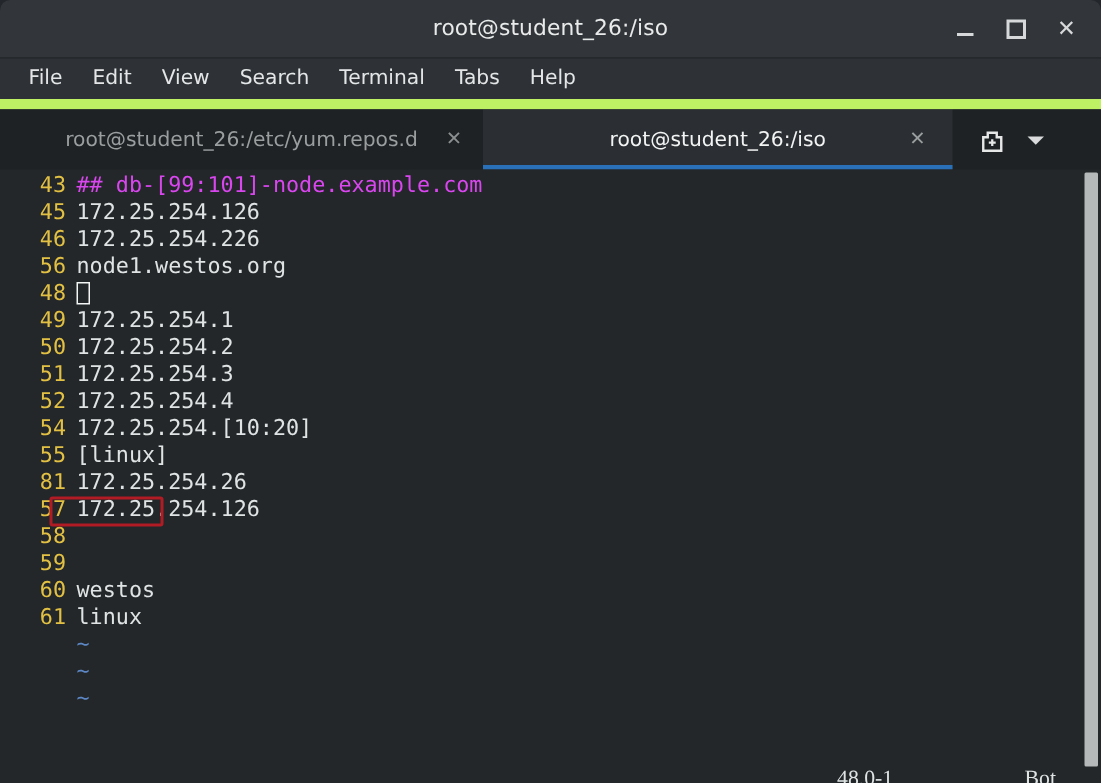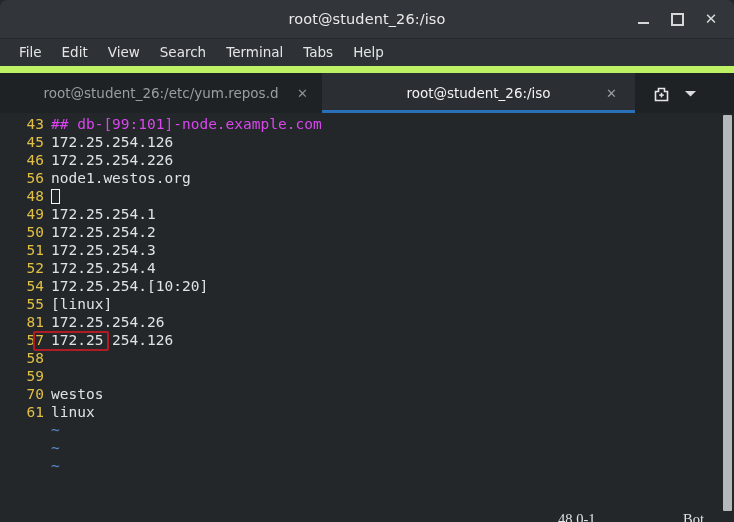--- a/index.html
+++ b/index.html
@@ -353,21 +353,21 @@
         <span class="content">172.25.254.126</span>
       </div>
       <div class="row">
         <span class="lineno">58</span>
         <span class="content"></span>
       </div>
       <div class="row">
         <span class="lineno">59</span>
       </div>
       <div class="row">
-        <span class="lineno">70</span>
+        <span class="lineno">60</span>
         <span class="content">westos</span>
       </div>
       <div class="row">
         <span class="lineno">61</span>
         <span class="content">linux</span>
       </div>
 
       <div class="tilde-row">
         <span class="tilde-gutter"></span>
         <span class="tilde">~</span>

